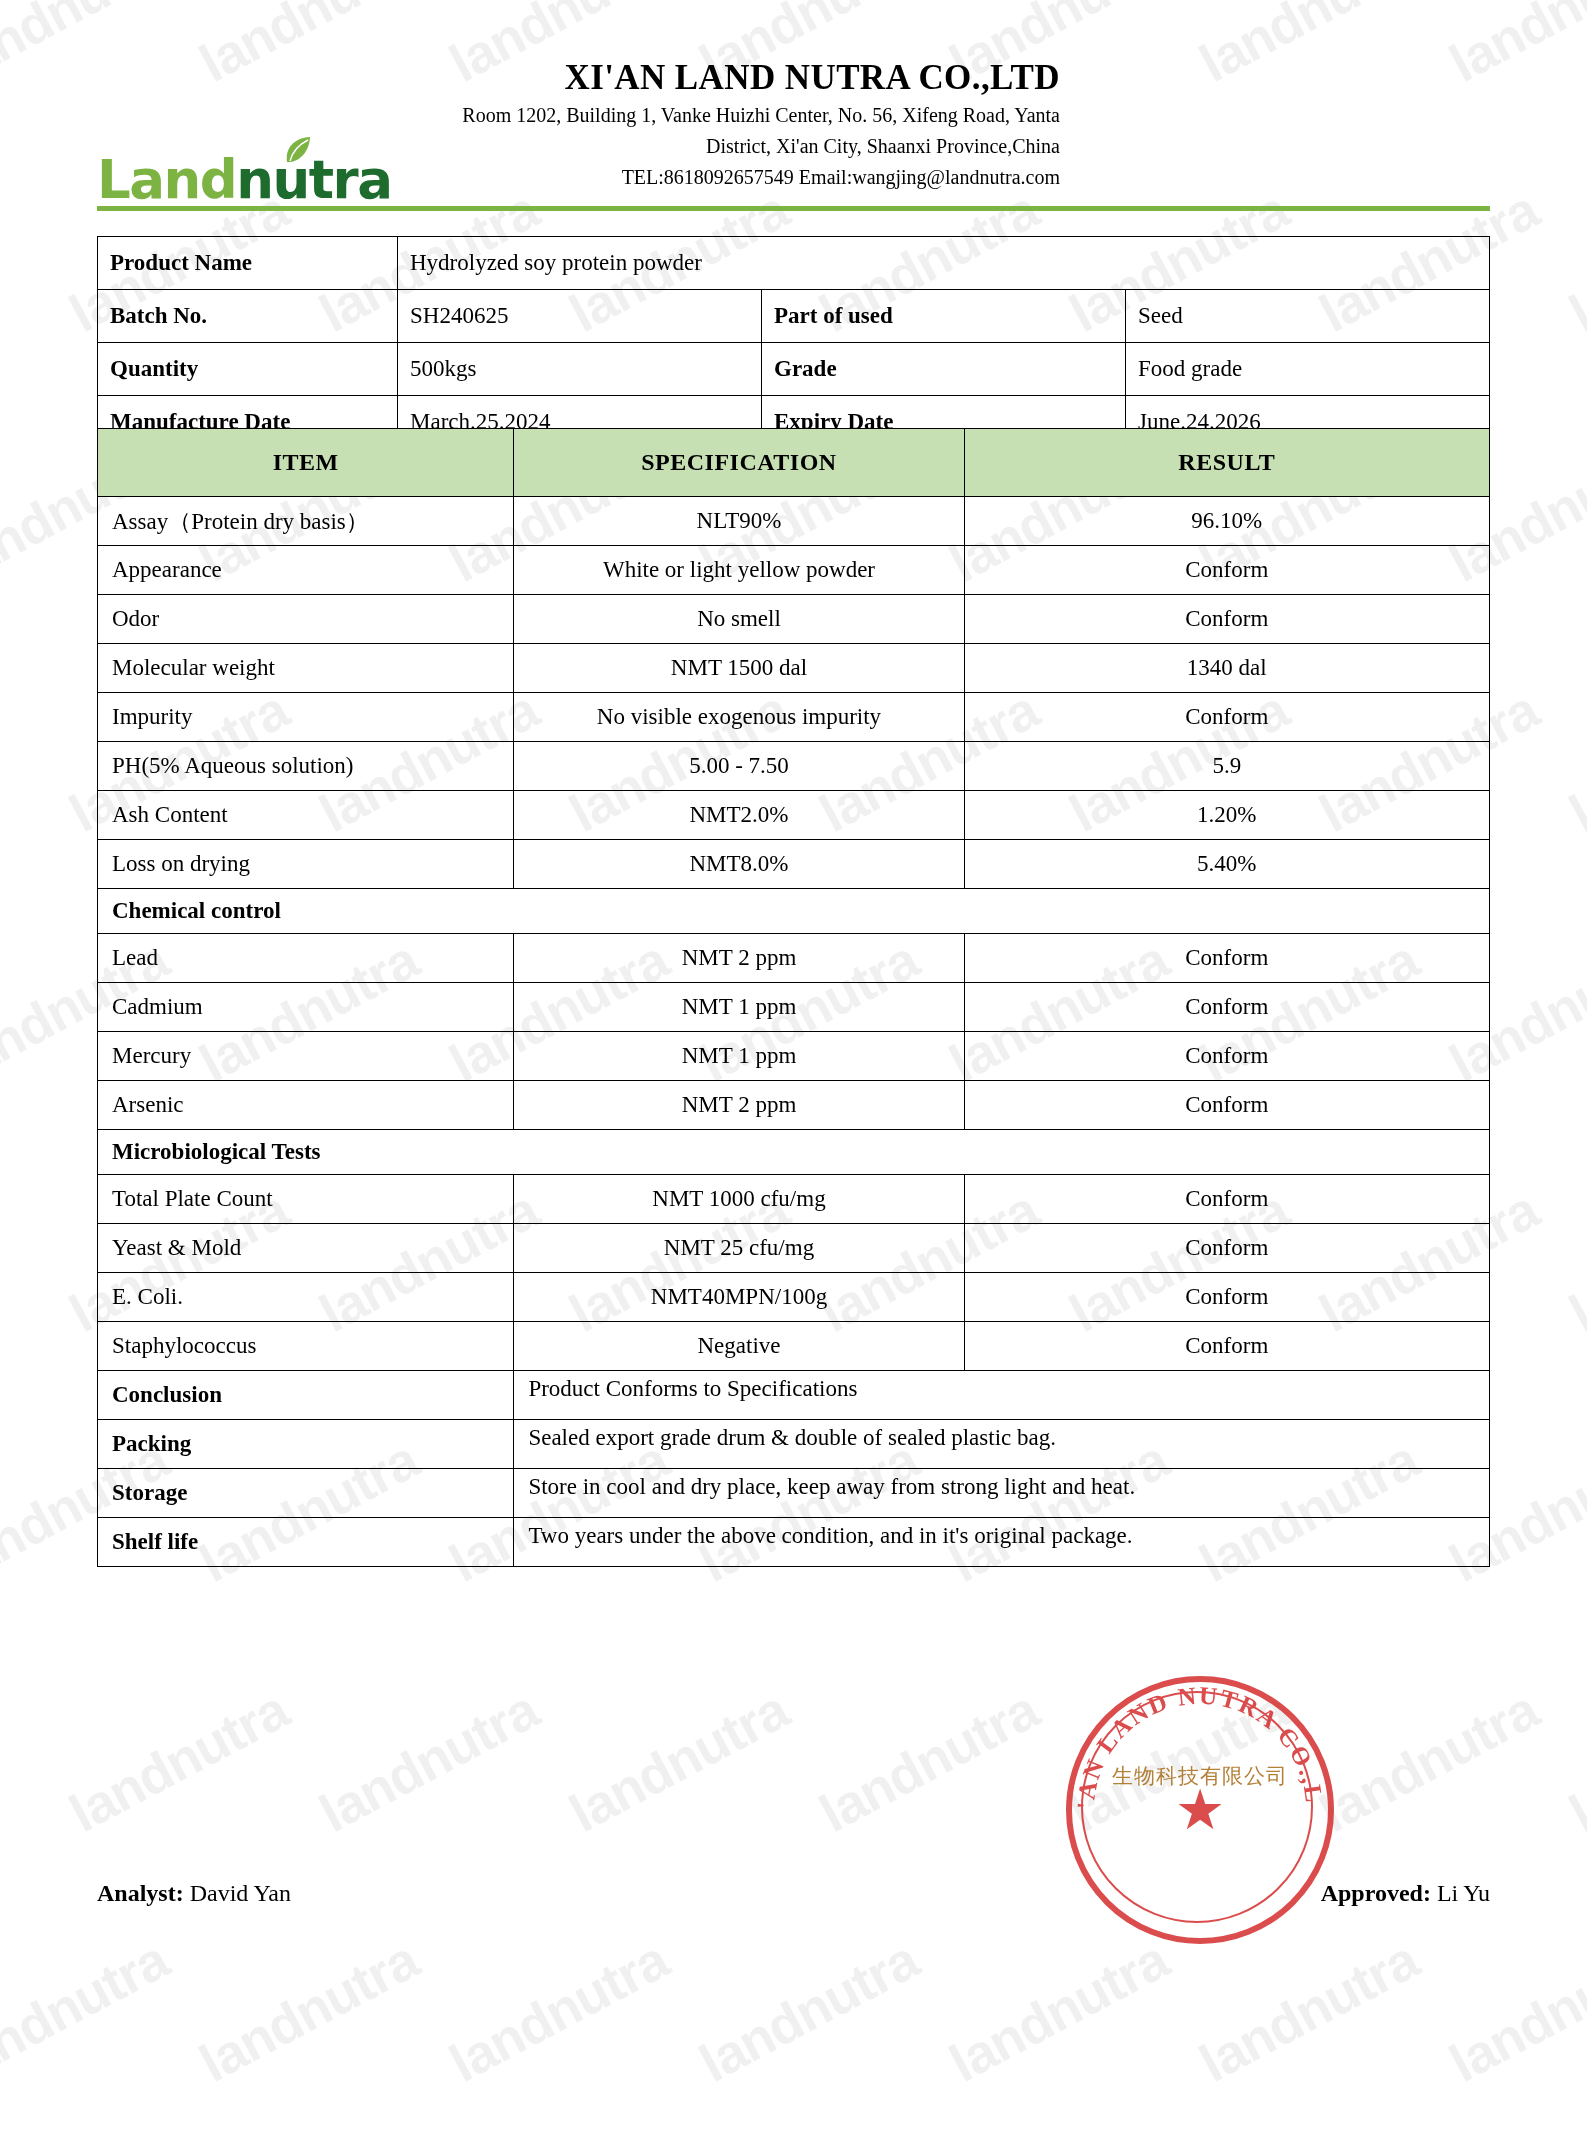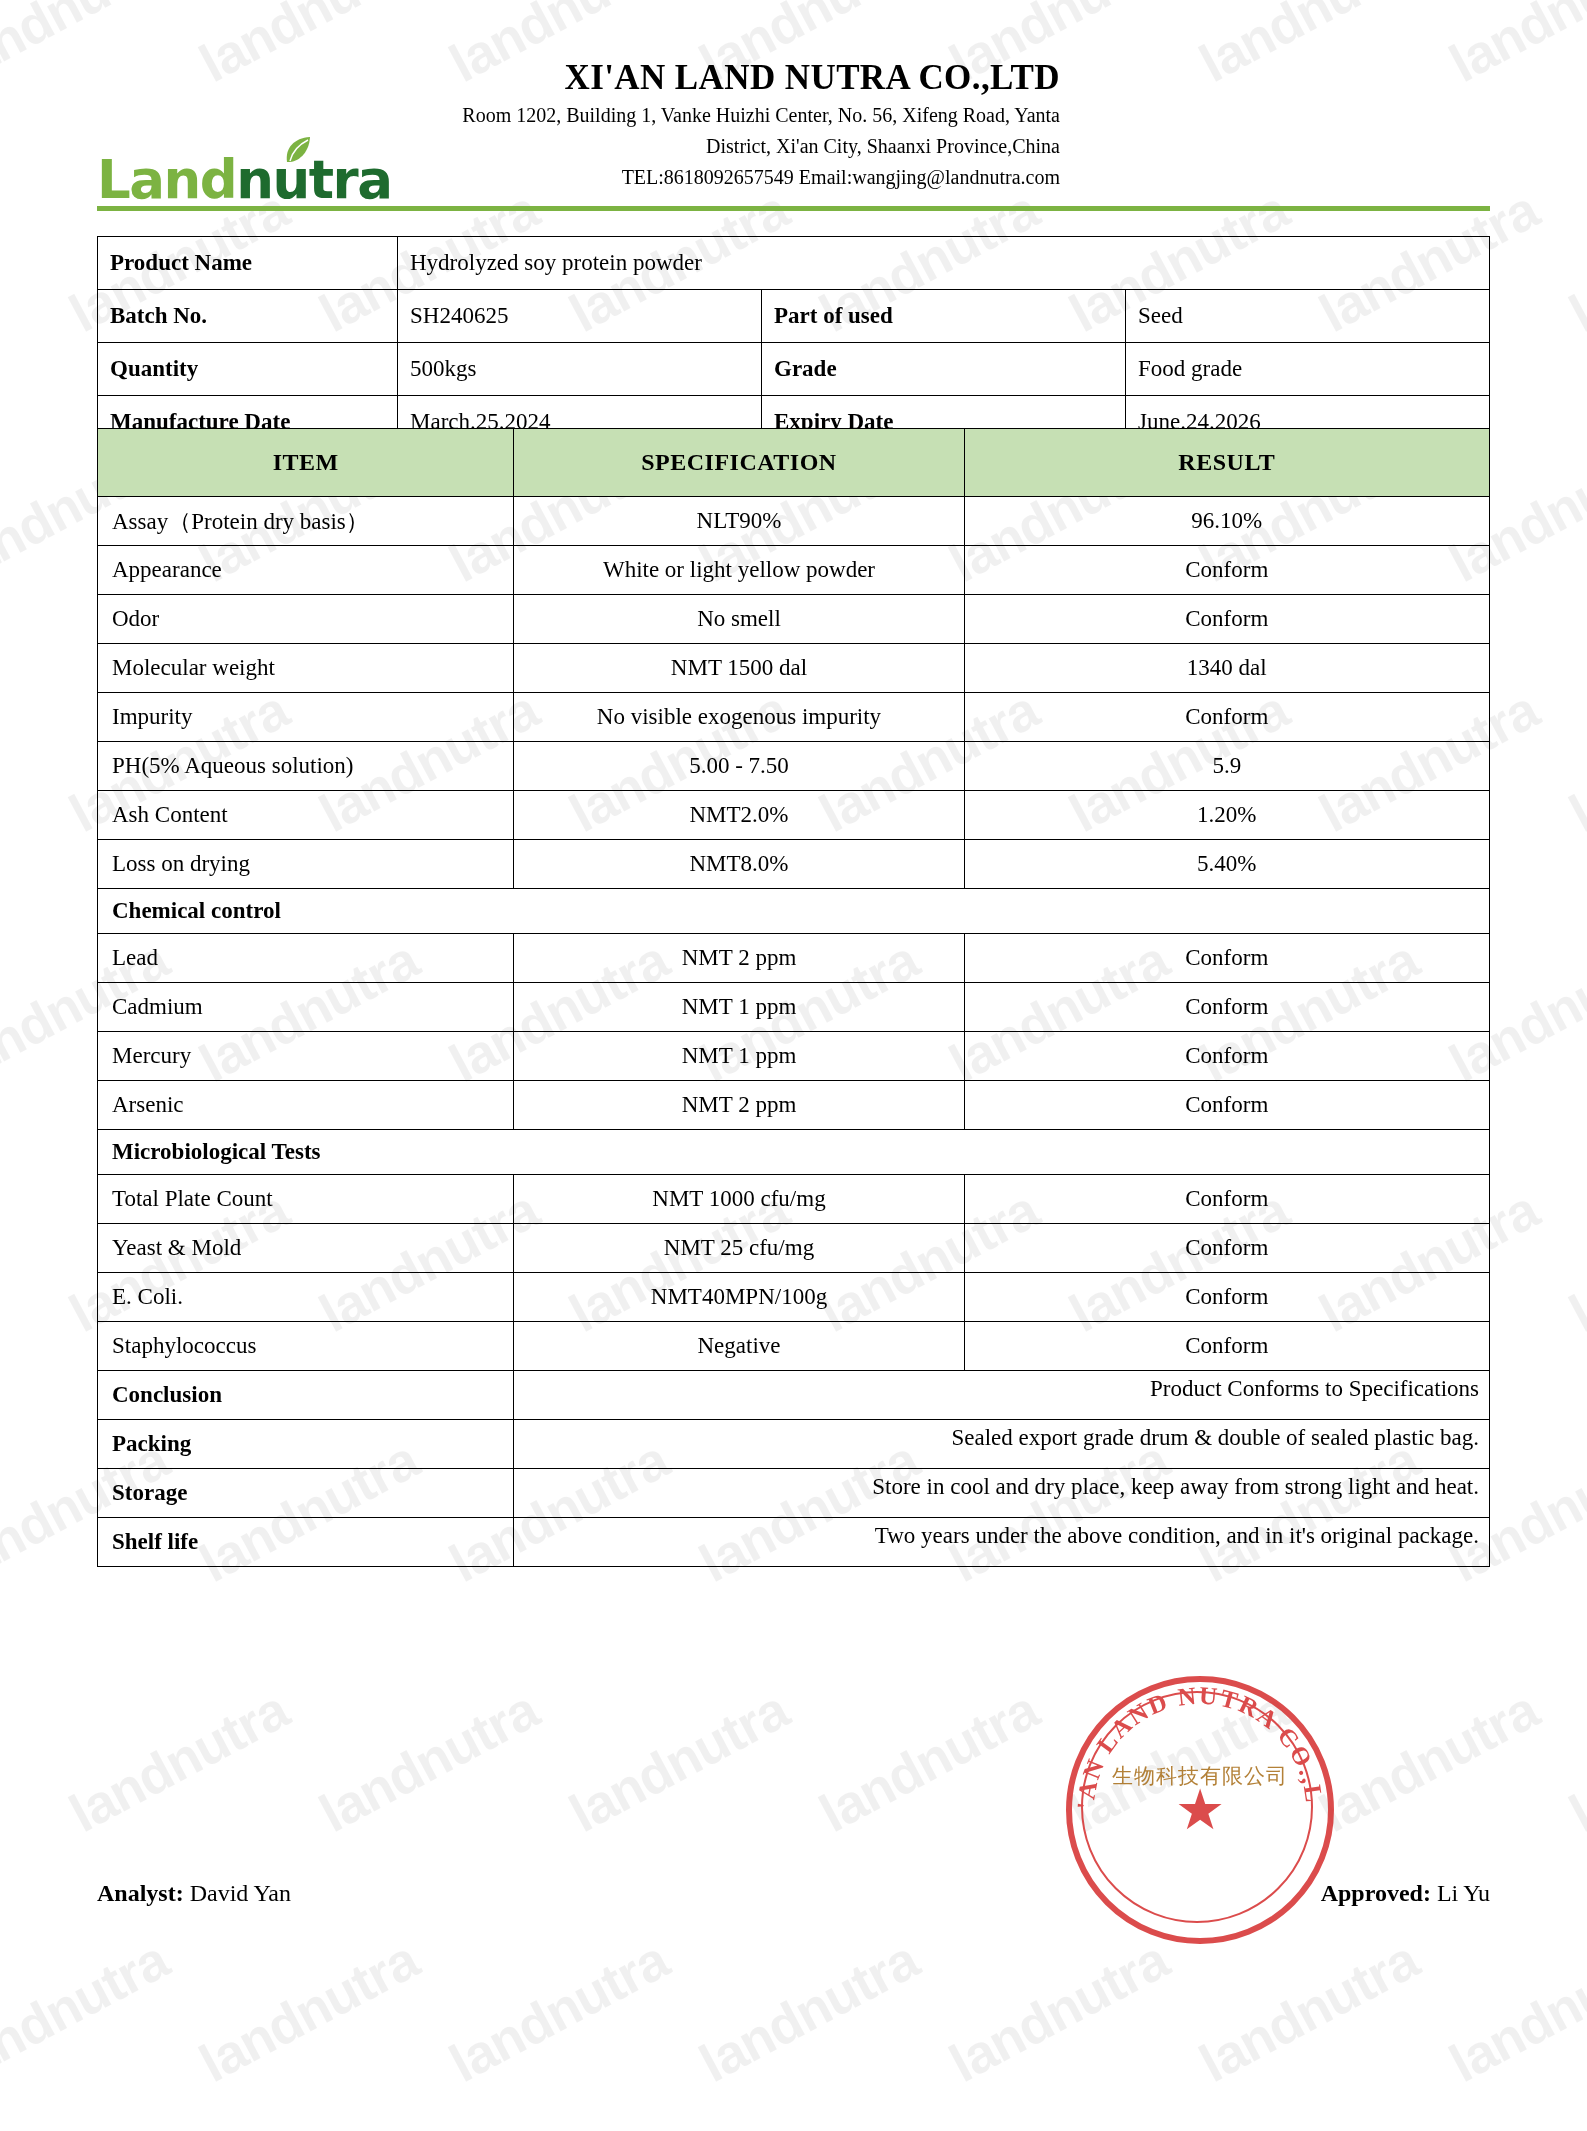--- a/index.html
+++ b/index.html
@@ -171,21 +171,21 @@
     height: 49px;
   }
   .section-row td {
     font-weight: 700;
     text-align: left;
     padding: 4px 10px 4px 14px;
     height: 45px;
   }
   .bottom-row .cell-item { font-weight: 700; }
   .bottom-row .cell-wide {
-    text-align: right;
+    text-align: left;
     padding: 4px 10px 16px 14px;
     height: 42px;
   }
 
   
   .sign-row {
     position: absolute;
     left: 97px;
     top: 1880px;
     width: 1393px;

